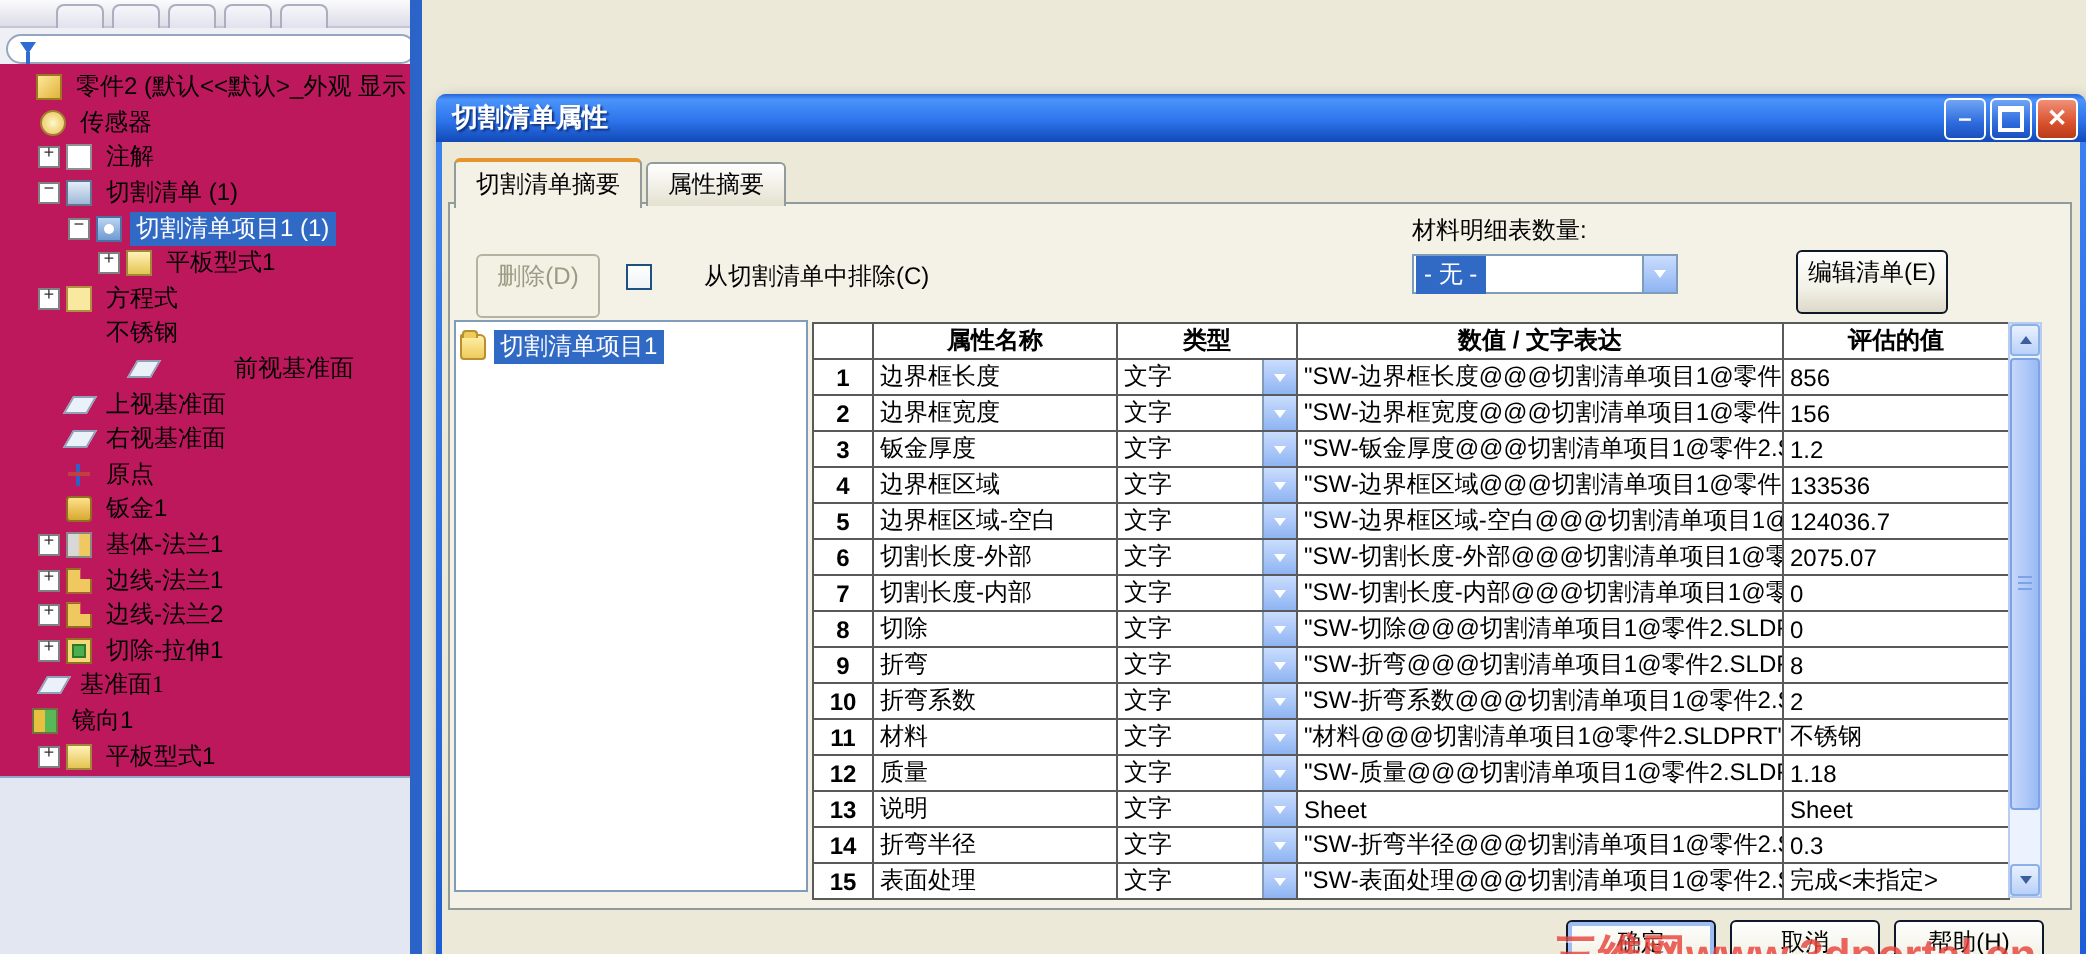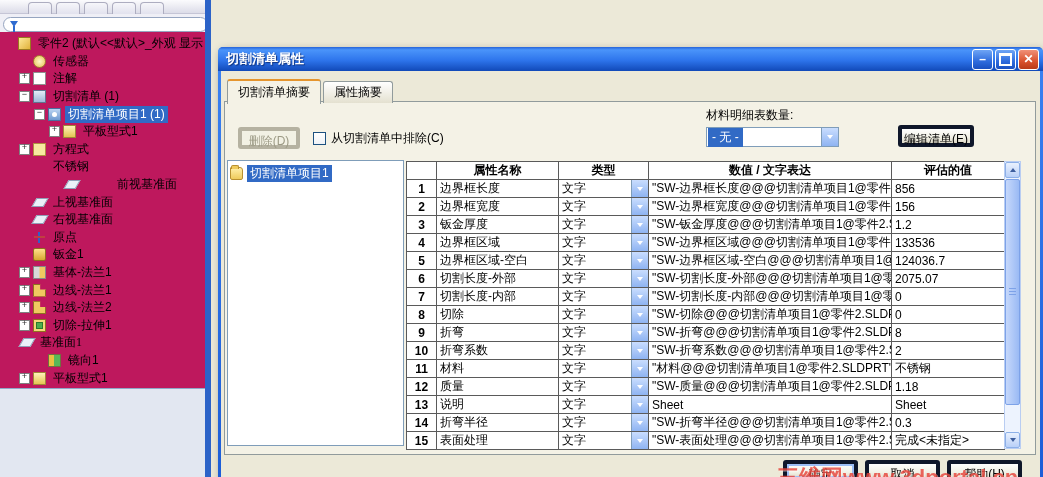--- a/index.html
+++ b/index.html
@@ -75,27 +75,27 @@
 
   .dtabs{position:absolute;left:6px;top:8px;display:flex;align-items:flex-end;z-index:3;}
   .tab{height:21px;line-height:21px;padding:0 10px;margin-right:2px;border:1px solid #919B9C;border-bottom:none;
     border-radius:3px 3px 0 0;background:linear-gradient(#FFFFFF,#E4E1D0);font-size:12px;}
   .tab.active{height:23px;line-height:22px;background:#F4F2E6;border-top:2px solid #E5952E;
     position:relative;margin-bottom:-1px;z-index:4;}
 
   .page{position:absolute;left:3px;top:30px;width:812px;height:354px;border:1px solid #919B9C;
     background:#F4F2E6;box-sizing:border-box;}
 
-  .xp-btn{position:absolute;height:22px;border:4px solid #0f172a;border-radius:3px;
+  .xp-btn{position:absolute;height:32px;border:1px solid #0f172a;border-radius:3px;
     background:linear-gradient(#FEFEFD,#F2F1E6 60%,#DDD9C8);font-size:12px;text-align:center;
     line-height:20px;box-sizing:border-box;}
   .xp-btn.disabled{color:#9C9A85;border-color:#B5B2A1;background:#F2F1E4;}
   .xp-btn.default{box-shadow:0 0 0 2px #9DBEF5 inset;}
 
-  .chk-row{position:absolute;display:flex;align-items:center;}
+  .chk-row{position:absolute;display:flex;align-items:center;gap:21px;}
   .cb{width:13px;height:13px;border:1px solid #1C5180;background:linear-gradient(#FFFFFF,#EEF2F6);
     margin-right:5px;flex:none;box-sizing:border-box;}
 
   .bom-label{position:absolute;left:481px;top:5px;}
   .combo{position:absolute;left:481px;top:25px;width:133px;height:20px;border:1px solid #7F9DB9;
     background:#fff;display:flex;align-items:center;box-sizing:border-box;}
   .combo-sel{background:#316AC5;color:#fff;padding:1px 4px;margin-left:1px;font-size:12px;}
   .combo-arrow,.cell-arrow{width:16px;height:100%;margin-left:auto;border-left:1px solid #7F9DB9;
     background:linear-gradient(#C9DDFE,#8FB4F2);display:flex;align-items:center;justify-content:center;flex:none;}
   .arr-dn{width:0;height:0;border-left:3px solid transparent;border-right:3px solid transparent;
@@ -154,21 +154,21 @@
       <div class="filter-box">
         <span class="funnel"></span>
       </div>
     </div>
     <div class="tree" id="ftree">
         <div class="trow" style="padding-left: 4px;">
           <span class="exp none"></span>
           <span class="ic ic-part"></span>
           <span class="tlabel">零件2  (默认&lt;&lt;默认&gt;_外观 显示</span>
         </div>
-        <div class="trow" style="padding-left: 19px;">
+        <div class="trow" style="padding-left: 6px;">
           <span class="exp none"></span>
           <span class="ic ic-sensor"></span>
           <span class="tlabel">传感器</span>
         </div>
         <div class="trow" style="padding-left: 19px;">
           <span class="exp">+</span>
           <span class="ic ic-annotations"></span>
           <span class="tlabel">注解</span>
         </div>
         <div class="trow" style="padding-left: 19px;">
@@ -239,21 +239,21 @@
         <div class="trow" style="padding-left: 19px;">
           <span class="exp">+</span>
           <span class="ic ic-cut-extrude"></span>
           <span class="tlabel">切除-拉伸1</span>
         </div>
         <div class="trow" style="padding-left: 6px; font-family: Liberation Serif, serif;">
           <span class="exp none"></span>
           <span class="ic ic-plane"></span>
           <span class="tlabel">基准面1</span>
         </div>
-        <div class="trow" style="padding-left: 34px;">
+        <div class="trow" style="padding-left: 2px;">
           <span class="exp none"></span>
           <span class="ic ic-mirror"></span>
           <span class="tlabel">镜向1</span>
         </div>
         <div class="trow" style="padding-left: 19px;">
           <span class="exp">+</span>
           <span class="ic ic-flat-pattern"></span>
           <span class="tlabel">平板型式1</span>
         </div>
       </div>

